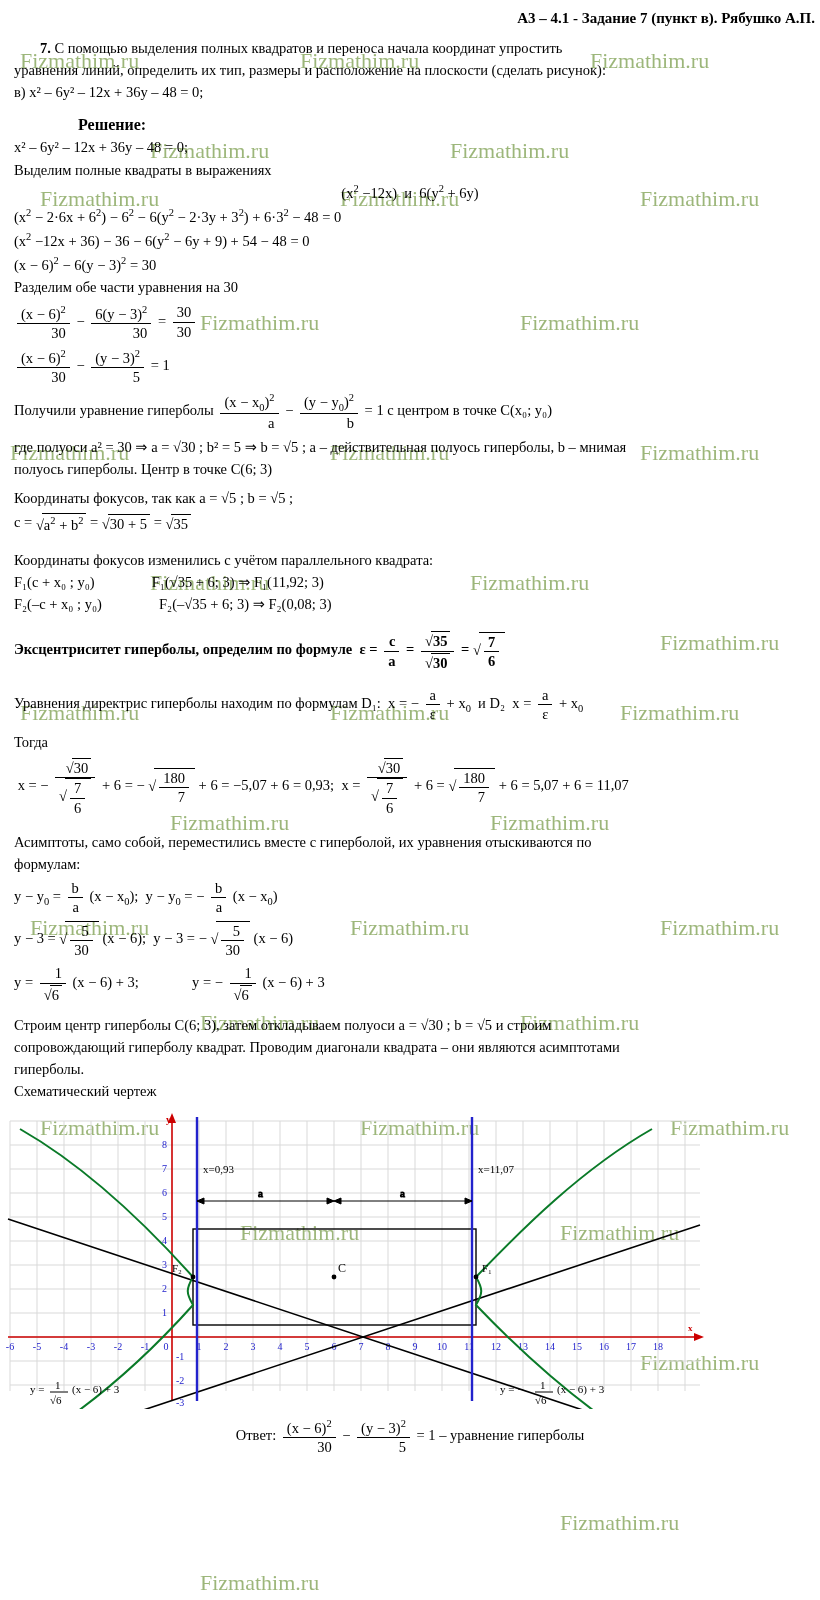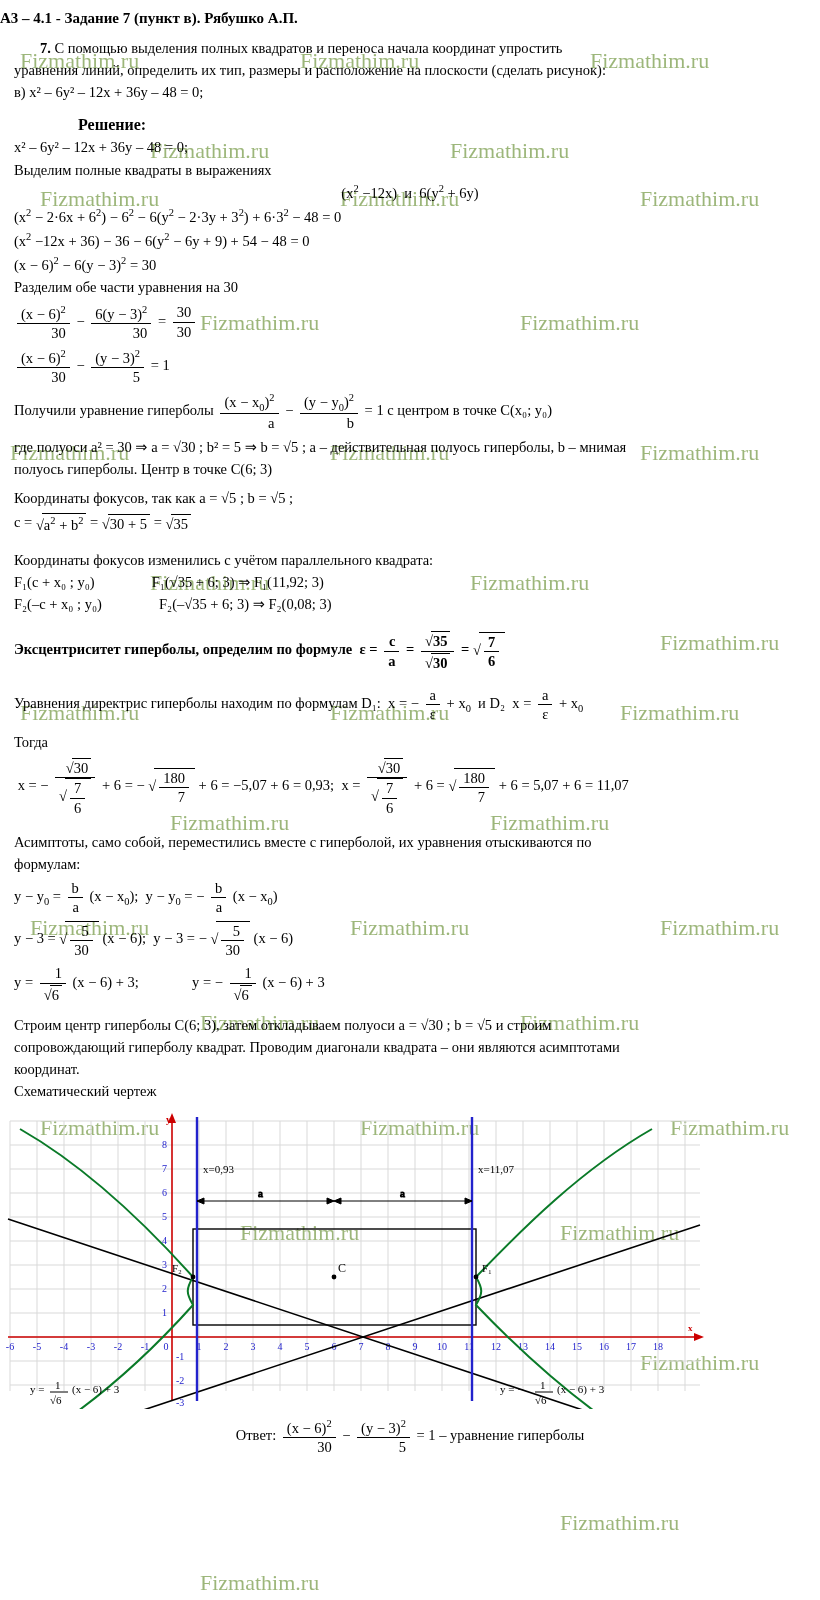--- a/index.html
+++ b/index.html
@@ -29,21 +29,21 @@
     position:absolute;
     color:#4d7c0f;
     opacity:.55;
     font-family:"Liberation Serif", serif;
     font-size:22px;
     white-space:nowrap;
   }
   .content{position:relative; z-index:2;}
 
   h1.title{
-    text-align:left;
+    text-align:right;
     font-size:15px;
     font-weight:bold;
     margin:10px 5px 12px 0;
     font-family:"Liberation Serif", serif;
   }
   .body-text{
     font-size:14.5px;
     line-height:1.32;
     padding:0 14px 0 14px;
   }
@@ -275,21 +275,21 @@
         <span class="frac"><span class="num">1</span><span class="den"><span class="sqrt"><span class="rad">√</span><span class="body">6</span></span></span></span>
         (x − 6) + 3;
         <span style="display:inline-block;width:46px;"></span>
         y = −
         <span class="frac"><span class="num">1</span><span class="den"><span class="sqrt"><span class="rad">√</span><span class="body">6</span></span></span></span>
         (x − 6) + 3
       </div>
 
       <div class="p" style="margin-top:12px;">Строим центр гиперболы C(6; 3), затем откладываем полуоси a = √30 ;  b = √5  и строим</div>
       <div class="p">сопровождающий гиперболу квадрат. Проводим диагонали квадрата – они являются асимптотами</div>
-      <div class="p">координат.</div>
+      <div class="p">гиперболы.</div>
       <div class="p">Схематический чертеж</div>
     </div>
 
     <div class="chart-wrap">
       <svg width="820" height="300" viewBox="0 0 820 300">
 
         <g stroke="#d9d9d9" stroke-width="1">
           <line x1="10" y1="12" x2="700" y2="12"></line>
           <line x1="10" y1="36" x2="700" y2="36"></line>
           <line x1="10" y1="60" x2="700" y2="60"></line>

